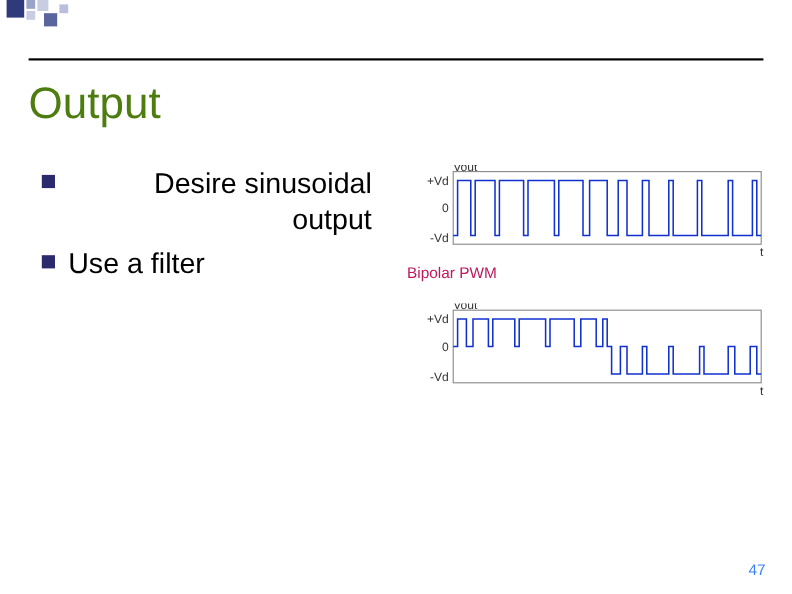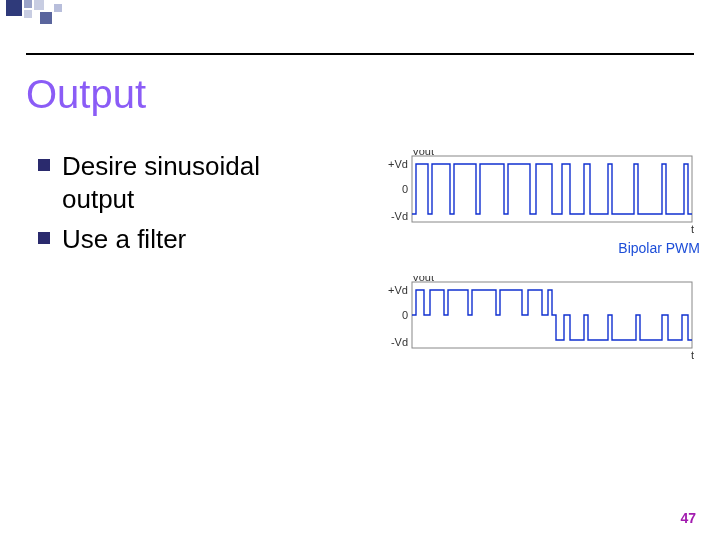--- a/index.html
+++ b/index.html
@@ -27,29 +27,30 @@
     top: 53px;
     width: 668px;
     height: 0;
     border-top: 2px solid #000;
   }
   .title {
     position: absolute;
     left: 26px;
     top: 72px;
     font-size: 40px;
-    color: #8b5cf6;
+    color: #4d7c0f;
     font-weight: normal;
   }
   .content {
     position: absolute;
     left: 38px;
     top: 150px;
     width: 300px;
     color: #000;
+    text-align: right;
   }
   .bullet1 {
     display: flex;
     align-items: flex-start;
     margin-bottom: 8px;
   }
   .bullet1 .sqb {
     width: 12px;
     height: 12px;
     background: #2a2a6d;
@@ -86,32 +87,32 @@
     width: 330px;
   }
   .fig {
     position: relative;
     width: 330px;
     height: 96px;
     margin-bottom: 30px;
   }
   .fig svg { display: block; }
   .fig-caption {
-    text-align: right;
+    text-align: left;
     font-size: 14px;
-    color: #1d4ed8;
+    color: #be185d;
     margin-top: 4px;
   }
   .pagenum {
     position: absolute;
     right: 24px;
     bottom: 14px;
     font-size: 14px;
-    font-weight: bold;
-    color: #a21caf;
+    font-weight: normal;
+    color: #3b82f6;
   }
   .axis-label {
     font-size: 11px;
     fill: #333;
     font-family: Arial, sans-serif;
   }
 </style>
 </head>
 <body>
 

